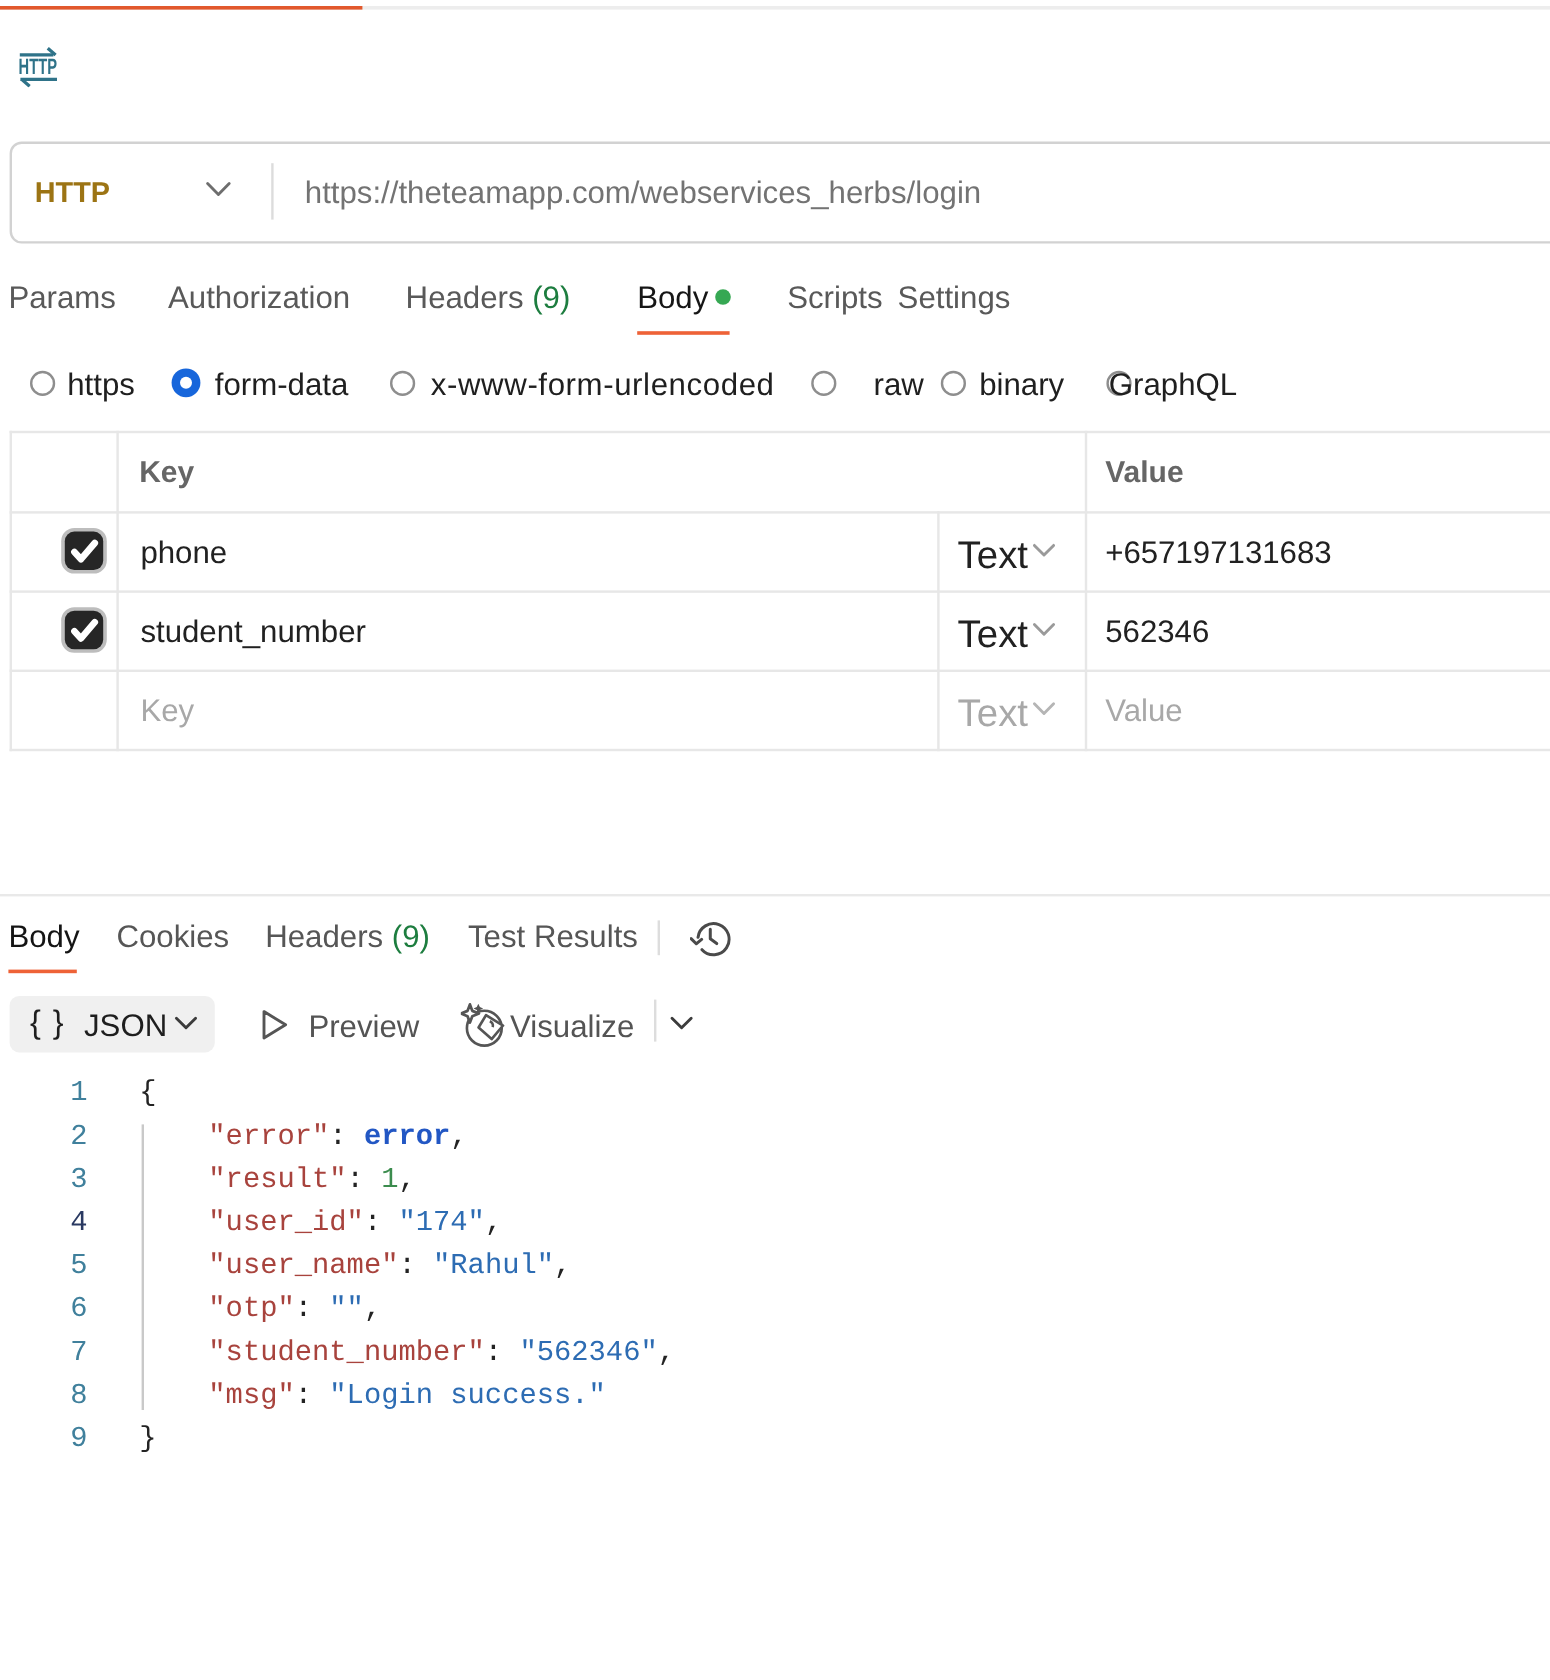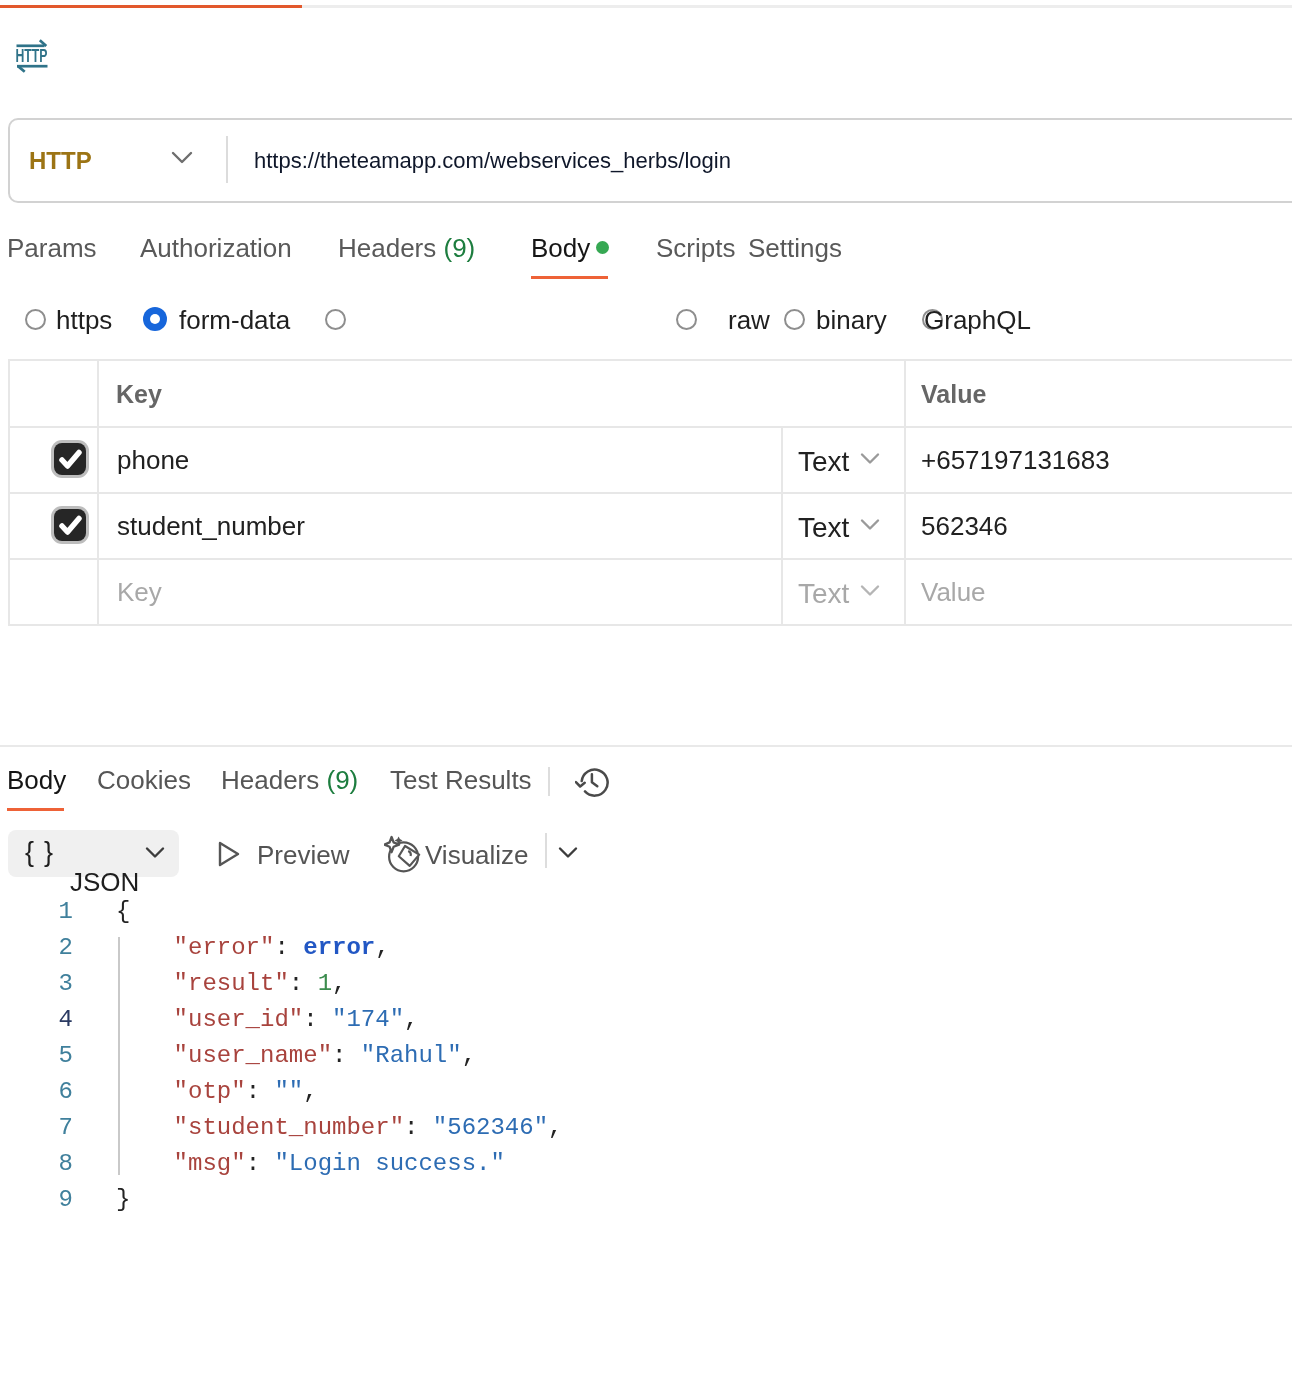--- a/index.html
+++ b/index.html
@@ -17,58 +17,58 @@
 
 .crumb { position:absolute; left:74px; top:41px; font-size:26px; line-height:30px; color:#9b9b9b; }
 .crumb .sep { color:#b3b3b3; padding:0 8px; }
 .crumb b { color:#171717; font-weight:700; }
 
 
 .urlbox { position:absolute; left:8px; top:118px; width:1300px; height:85px;
   border:2px solid #d2d2d2; border-radius:10px; background:#fff; }
 .post { position:absolute; left:29px; top:118px; height:85px; line-height:85px;
   font-size:24px; font-weight:700; color:#9c7414; }
-.urltext { position:absolute; font-size:22px; color:#0f172a; }
+.urltext { position:absolute; font-size:26px; color:#737373; }
 
 
 .rtab { position:absolute; top:233px; font-size:26px; line-height:30px; color:#595959; }
 .rtab .grn { color:#1d7d3f; }
 .rtab.on { color:#161616; }
 .bodydot { position:absolute; left:596px; top:241px; width:13px; height:13px; border-radius:50%; background:#36a853; }
 .rtab-underline { position:absolute; left:531px; top:276px; width:77px; height:3px; background:#ee6237; }
 
 
 .radio { position:absolute; top:309px; width:21px; height:21px; border-radius:50%;
   border:2px solid #8e8e8e; background:#fff; }
 .radio.sel { border:none; background:#1766db; width:24px; height:24px; top:307px; }
 .radio.sel::after { content:""; position:absolute; left:7px; top:7px; width:10px; height:10px;
   border-radius:50%; background:#fff; }
 .rlabel { position:absolute; top:305px; font-size:26px; line-height:30px; color:#1f1f1f; }
 
 
 .tline { position:absolute; background:#e7e7e7; }
 .th { position:absolute; font-size:25px; font-weight:600; color:#666666; }
 .td { position:absolute; font-size:26px; line-height:30px; color:#212121; }
-.td.sm { font-size:28px;text-align:center; }
+.td.sm { font-size:32px;text-align:center; }
 .td.ph { color:#a8a8a8; }
 .checkbox { position:absolute; left:54px; width:32px; height:32px; background:#262626;
   border-radius:8px; box-shadow:0 0 0 3px #bdbdbd; }
 .checkbox svg { position:absolute; left:0; top:0; }
 
 
 .respsep { position:absolute; left:0; top:745px; width:1292px; height:2px; background:#e9e9e9; }
 .ptab { position:absolute; top:765px; font-size:26px; line-height:30px; color:#565656; }
 .ptab.on { color:#141414; }
 .ptab .grn { color:#1d7d3f; }
 .ptab-underline { position:absolute; left:7px; top:808px; width:57px; height:3px; background:#ee6237; }
 .vdiv1 { position:absolute; left:548px; top:767px; width:2px; height:29px; background:#dddddd; }
 
 .jsonbtn { position:absolute; left:8px; top:830px; width:171px; height:47px; background:#f0f0f0; border-radius:8px; }
 .jsonbtn .braces { position:absolute; left:17px; top:7px; font-size:27px; color:#1e1e1e; letter-spacing:10px; }
-.jsonbtn .jtxt { position:absolute; left:62px; top:9px; font-size:26px; line-height:30px; color:#1e1e1e;margin-top:28px; }
+.jsonbtn .jtxt { position:absolute; left:62px; top:9px; font-size:26px; line-height:30px; color:#1e1e1e; }
 .toolitem { position:absolute; top:840px; font-size:26px; line-height:30px; color:#545454; }
 .vdiv2 { position:absolute; left:545px; top:833px; width:2px; height:35px; background:#dddddd; }
 
 
 .codearea { position:absolute; left:0; top:894px; width:1292px; font-family:"Liberation Mono", monospace;
   font-size:24px; line-height:36px; white-space:pre; }
 .lnum { position:absolute; width:73px; text-align:right; color:#40809c; }
 .lnum.cur { color:#2a3a62; }
 .cline { position:absolute; left:116px; color:#232323; }
 .k { color:#a8433d; }
@@ -113,20 +113,21 @@
   <div class="bodydot"></div>
   <div class="rtab" style="left:656px">Scripts</div>
   <div class="rtab" style="left:748px">Settings</div>
   <div class="rtab-underline"></div>
 
   <div class="radio" style="left:25px"></div>
     <div class="rlabel" style="left:56px">https</div>
   <div class="radio sel" style="left:143px"></div>
     <div class="rlabel" style="left:179px">form-data</div>
   <div class="radio" style="left:325px"></div>
+    <div class="rlabel" style="left:359px;letter-spacing:0.5px">x-www-form-urlencoded</div>
   <div class="radio" style="left:676px"></div>
     <div class="rlabel" style="left:728px">raw</div>
   <div class="radio" style="left:784px"></div>
     <div class="rlabel" style="left:816px">binary</div>
   <div class="radio" style="left:922px"></div>
     <div class="rlabel" style="left:924px">GraphQL</div>
 
   <div class="tline" style="left:8px;top:359px;width:1284px;height:2px"></div>
   <div class="tline" style="left:8px;top:426px;width:1284px;height:2px"></div>
   <div class="tline" style="left:8px;top:492px;width:1284px;height:2px"></div>

